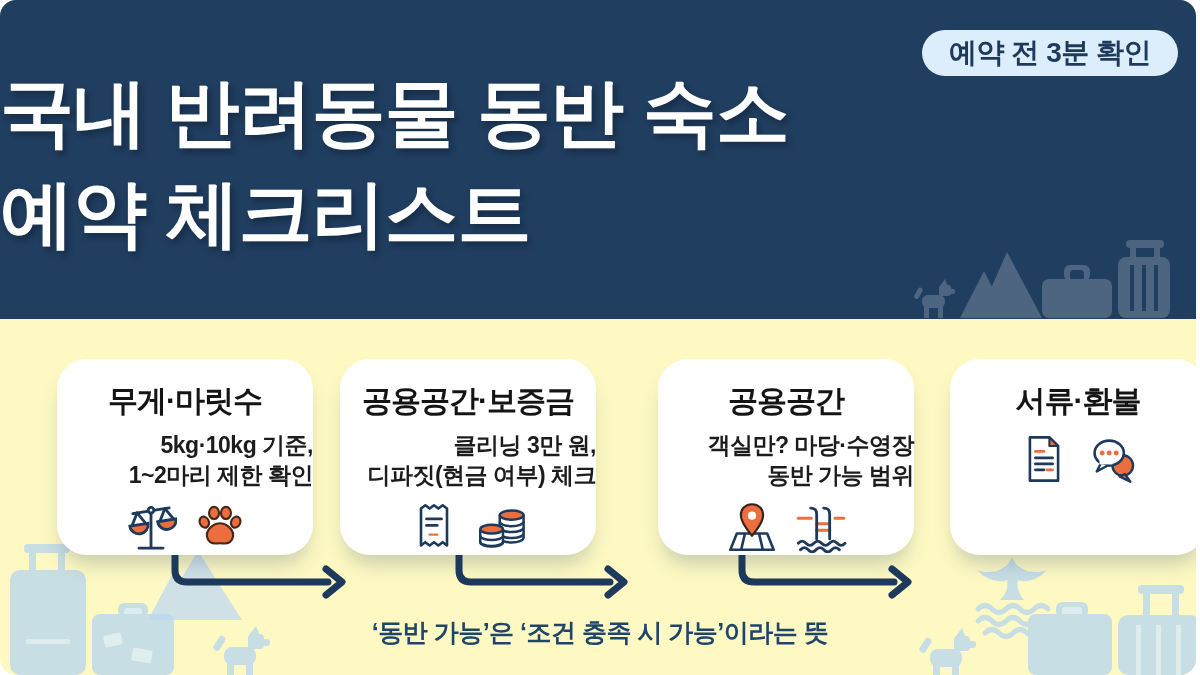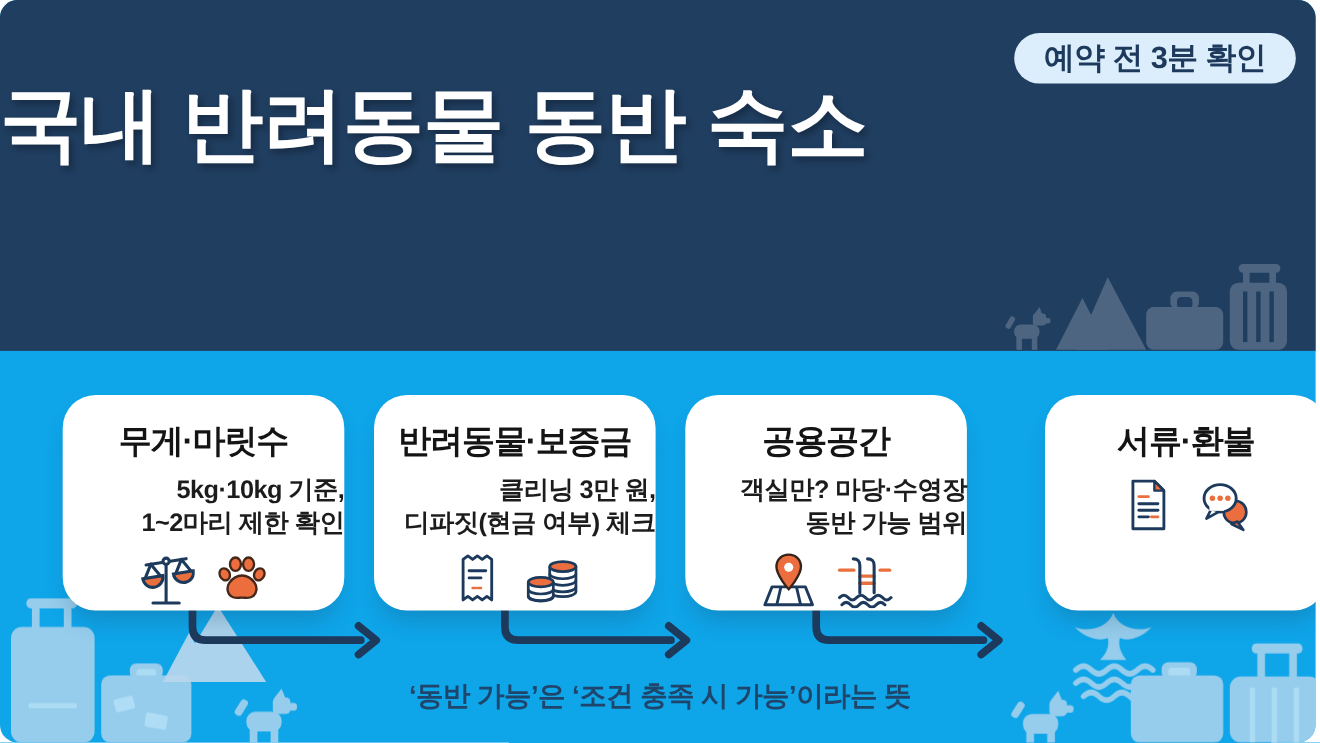--- a/index.html
+++ b/index.html
@@ -1,37 +1,37 @@
 <!DOCTYPE html>
 <html><head>
 <meta charset="utf-8">
 <style>
   * { margin:0; padding:0; box-sizing:border-box; }
   html,body { width:1200px; height:675px; }
   body { font-family:"Liberation Sans","DejaVu Sans",sans-serif; }
-  .canvas { position:relative; width:1196px; height:675px; overflow:hidden; background:#0ea5e9;border-radius:16px; }
+  .canvas { position:relative; width:1196px; height:675px; overflow:hidden; background:#fef9c3;border-radius:16px; }
 
   
   .hero { position:absolute; top:0; left:0; width:1200px; height:319px; background:#203e60; }
   .hero-decor { position:absolute; right:0; bottom:0; }
   .badge { position:absolute; top:30px; right:22px; height:46px; line-height:46px;
            padding:0 27px; border-radius:25px; background:#dceefb; color:#1d3a5c;
            font-size:28px; font-weight:800; letter-spacing:-0.5px; }
   .hero-title { position:absolute; top:62px; left:0; width:100%; text-align:left;
                 color:#ffffff; font-weight:900; font-size:74px; line-height:101px;
                 letter-spacing:-1px; text-shadow:3px 4px 6px rgba(10,22,38,0.45); }
 
   
   .panel { position:absolute; top:319px; left:0; width:1200px; height:356px; }
   .panel-decor, .arrows { position:absolute; top:0; left:0; }
 
   .card { position:absolute; top:40px; width:256px; height:196px; background:#ffffff;
           border-radius:30px; box-shadow:0 14px 20px -6px rgba(32,62,96,0.25);
           text-align:center; padding-top:22px; }
-  .card1 { left:57px; } .card2 { left:340px; } .card3 { left:623px; } .card4 { left:950px; }
+  .card1 { left:57px; } .card2 { left:340px; } .card3 { left:658px; } .card4 { left:950px; }
   .card-title { font-size:30px; font-weight:800; color:#141414; letter-spacing:-1px; }
   .card-body { margin-top:8px; font-size:23px; font-weight:700; color:#1c1c1c; line-height:30px; letter-spacing:-0.5px;text-align:right; }
   .icons-row { display:flex; justify-content:center; align-items:center; gap:17px; margin-top:11px; }
   .icons-row svg { display:block; }
 
   .footnote { position:absolute; top:297px; left:0; width:100%; text-align:center;
               color:#1f456b; font-size:25px; font-weight:700; letter-spacing:-0.5px; }
 </style>
 </head>
 <body>
@@ -73,20 +73,21 @@
           <rect x="242" y="56" width="4" height="46" fill="#203e60"></rect>
           <rect x="254" y="56" width="4" height="46" fill="#203e60"></rect>
         </g>
       </g>
     </svg>
 
     <div class="badge">예약 전 3분 확인</div>
 
     <div class="hero-title">
       <div>국내 반려동물 동반 숙소</div>
+      <div>예약 체크리스트</div>
     </div>
   </div>
 
   <div class="panel">
 
     <svg class="panel-decor" width="1200" height="356" viewBox="0 0 1200 356">
 
       <g fill="#c7dcee" opacity="0.85">
         <polygon points="148,301 172,256 196,301"></polygon>
         <polygon points="156,301 198,232 242,301"></polygon>
@@ -202,21 +203,21 @@
             <ellipse cx="18.5" cy="11" rx="4.6" ry="5.6"></ellipse>
             <ellipse cx="29.5" cy="11" rx="4.6" ry="5.6"></ellipse>
             <ellipse cx="38.5" cy="19.5" rx="4.2" ry="5.2" transform="rotate(26 38.5 19.5)"></ellipse>
             <path d="M24,20.5 c5,0 8,2.5 10.5,6 c2.7,3.8 2,9 -1.5,11.5 c-3,2.1 -6,1 -9,1 c-3,0 -6,1.1 -9,-1 c-3.5,-2.5 -4.2,-7.7 -1.5,-11.5 c2.5,-3.5 5.5,-6 10.5,-6 z"></path>
           </g>
         </svg>
       </div>
     </div>
 
     <div class="card card2">
-      <div class="card-title">반려동물·보증금</div>
+      <div class="card-title">공용공간·보증금</div>
       <div class="card-body">
         <div>클리닝 3만 원,</div>
         <div>디파짓(현금 여부) 체크</div>
       </div>
       <div class="icons-row">
         <svg width="52" height="52" viewBox="0 0 48 48">
           <path d="M12,7 l4,-3 4,3 4,-3 4,3 4,-3 4,3 v34 l-4,-3 -4,3 -4,-3 -4,3 -4,-3 -4,3 z" fill="#ffffff" stroke="#1d3a5c" stroke-width="2.4" stroke-linejoin="round"></path>
           <g stroke="#1d3a5c" stroke-width="2.4" stroke-linecap="round">
             <line x1="17" y1="16.5" x2="31" y2="16.5"></line>
             <line x1="17" y1="22.5" x2="27" y2="22.5"></line>

